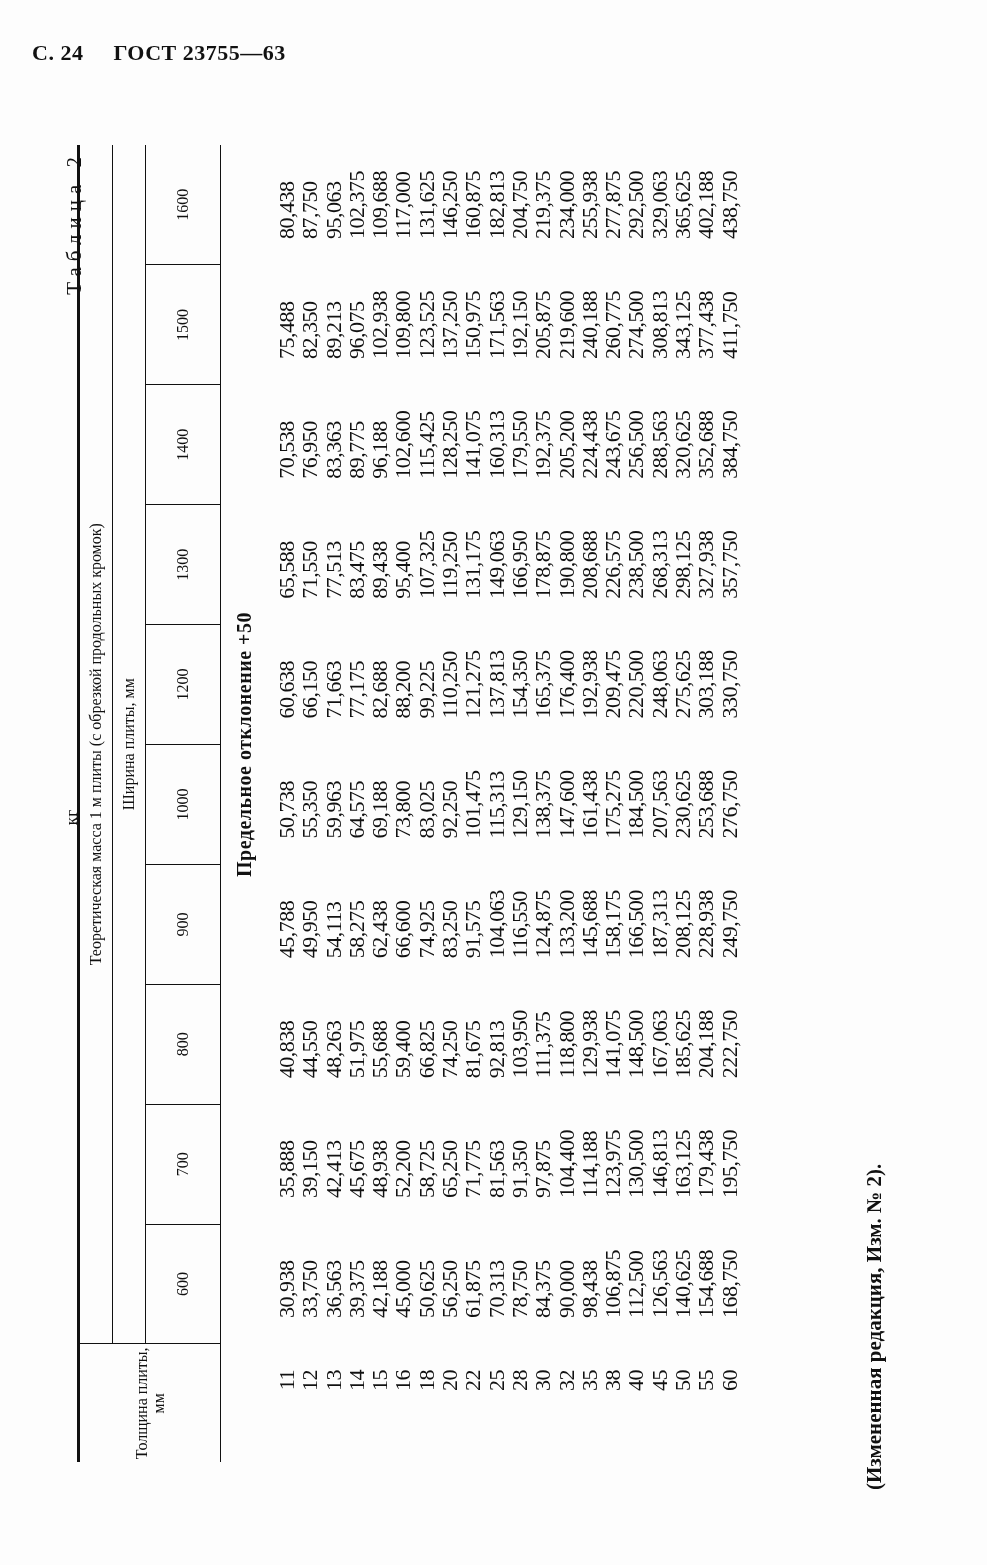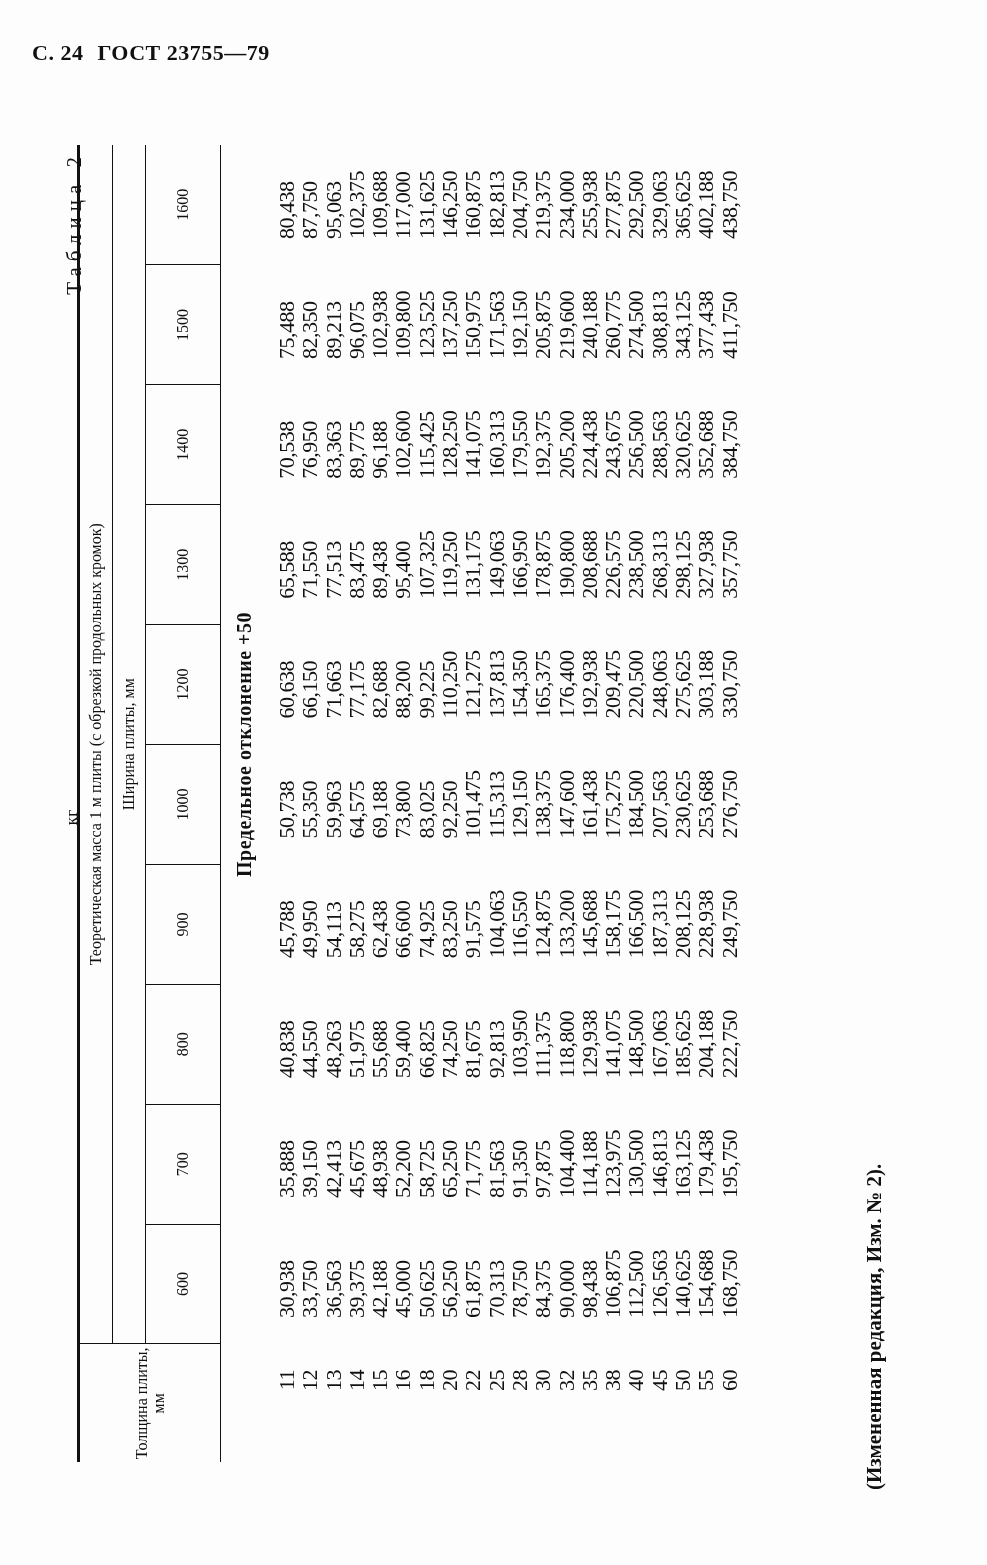--- a/index.html
+++ b/index.html
@@ -6,21 +6,21 @@
   body {
     width: 987px; height: 1565px; position: relative; overflow: hidden;
     background: #fdfdfd; color: #111;
     font-family: "DejaVu Serif", "Liberation Serif", serif;
   }
   .page-header {
     position: absolute; left: 32px; top: 40px;
     font-family: "Liberation Serif", serif; font-weight: bold;
     font-size: 22px; letter-spacing: 0.5px;
   }
-  .page-header .pg { margin-right: 8px; }
+  .page-header .pg { margin-right: 24px; }
 
   
   .stage {
     position: absolute;
     width: 1345px; height: 830px;
     left: 62px; top: 1490px;
     transform-origin: 0 0;
     transform: rotate(-90deg);
   }
   .table-label {
@@ -81,21 +81,21 @@
   .footnote {
     position: absolute; left: 0; top: 800px;
     font-family: "Liberation Serif", serif; font-weight: bold; font-size: 21px;
   }
 </style>
 </head>
 <body>
 
 <div class="page-header">
   <span class="pg">С. 24</span>
-  <span>ГОСТ 23755—79</span>
+  <span>ГОСТ 23755—63</span>
 </div>
 
 <div class="stage">
   <div class="table-label">Таблица 2</div>
   <div class="units">кг</div>
 
   <table class="data">
     <colgroup>
       <col style="width:118px">
       <col>

